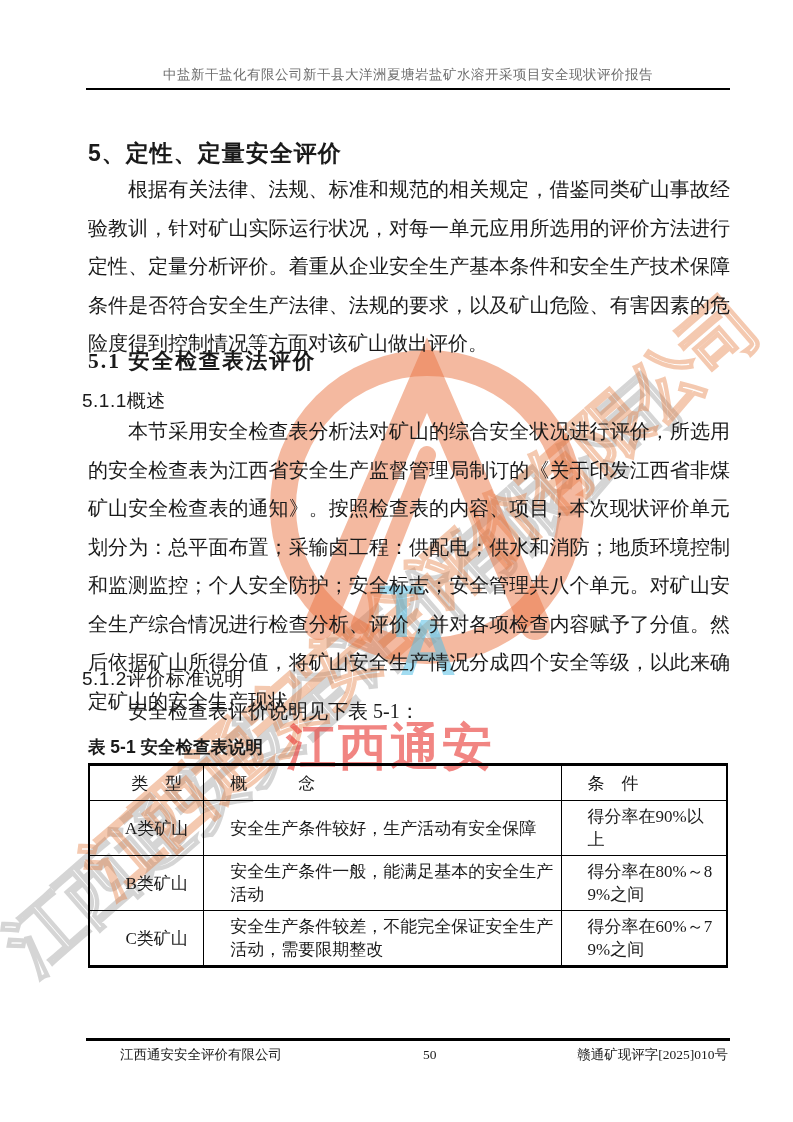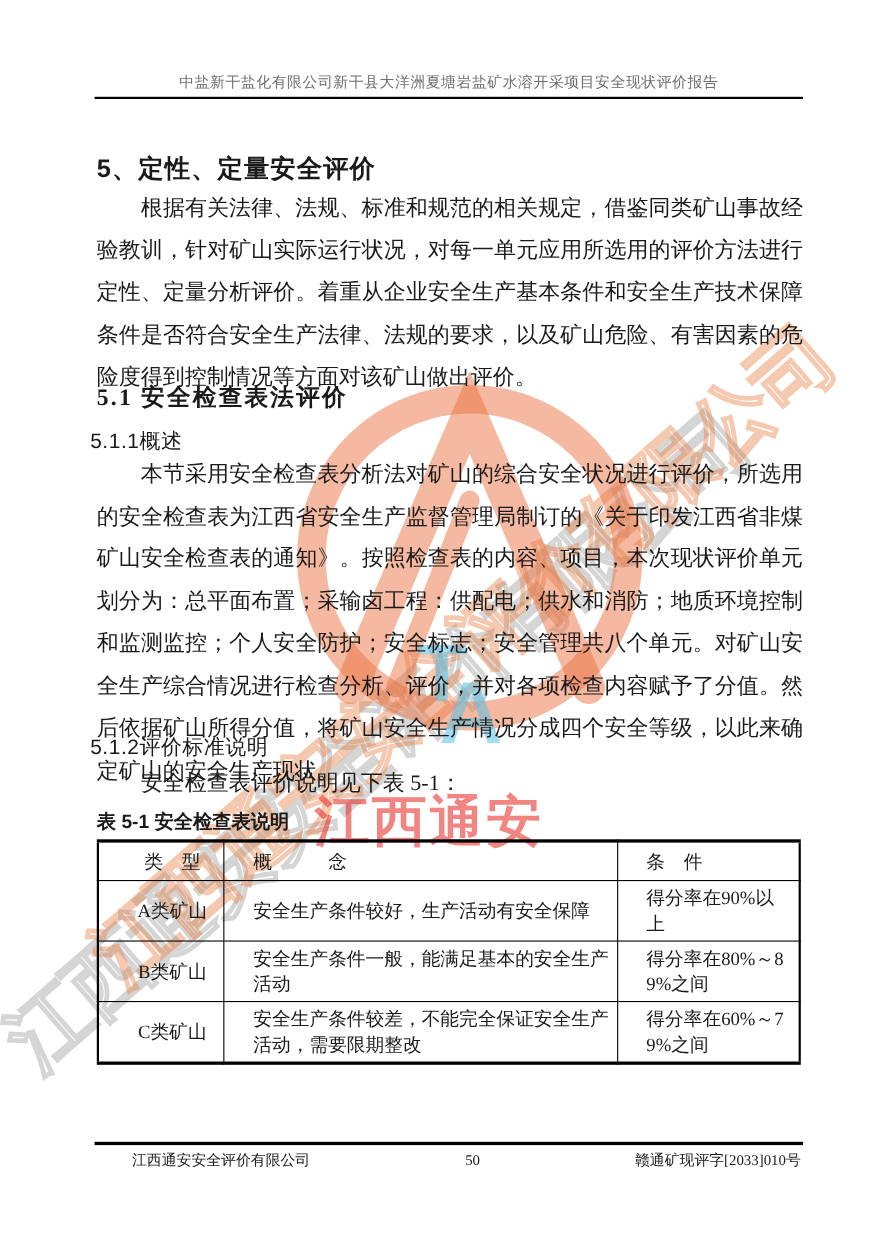--- a/index.html
+++ b/index.html
@@ -165,17 +165,17 @@
           <td>安全生产条件较差，不能完全保证安全生产活动，需要限期整改</td>
           <td>得分率在60%～79%之间</td>
         </tr>
       </tbody>
     </table>
 
     <div class="pg-footer-rule"></div>
     <div class="pg-footer">
       <span class="f-left">江西通安安全评价有限公司</span>
       <span class="f-center">50</span>
-      <span class="f-right">赣通矿现评字[2033]010号</span>
+      <span class="f-right">赣通矿现评字[2025]010号</span>
     </div>
 
   </div>
 </div>
 
 </body></html>

